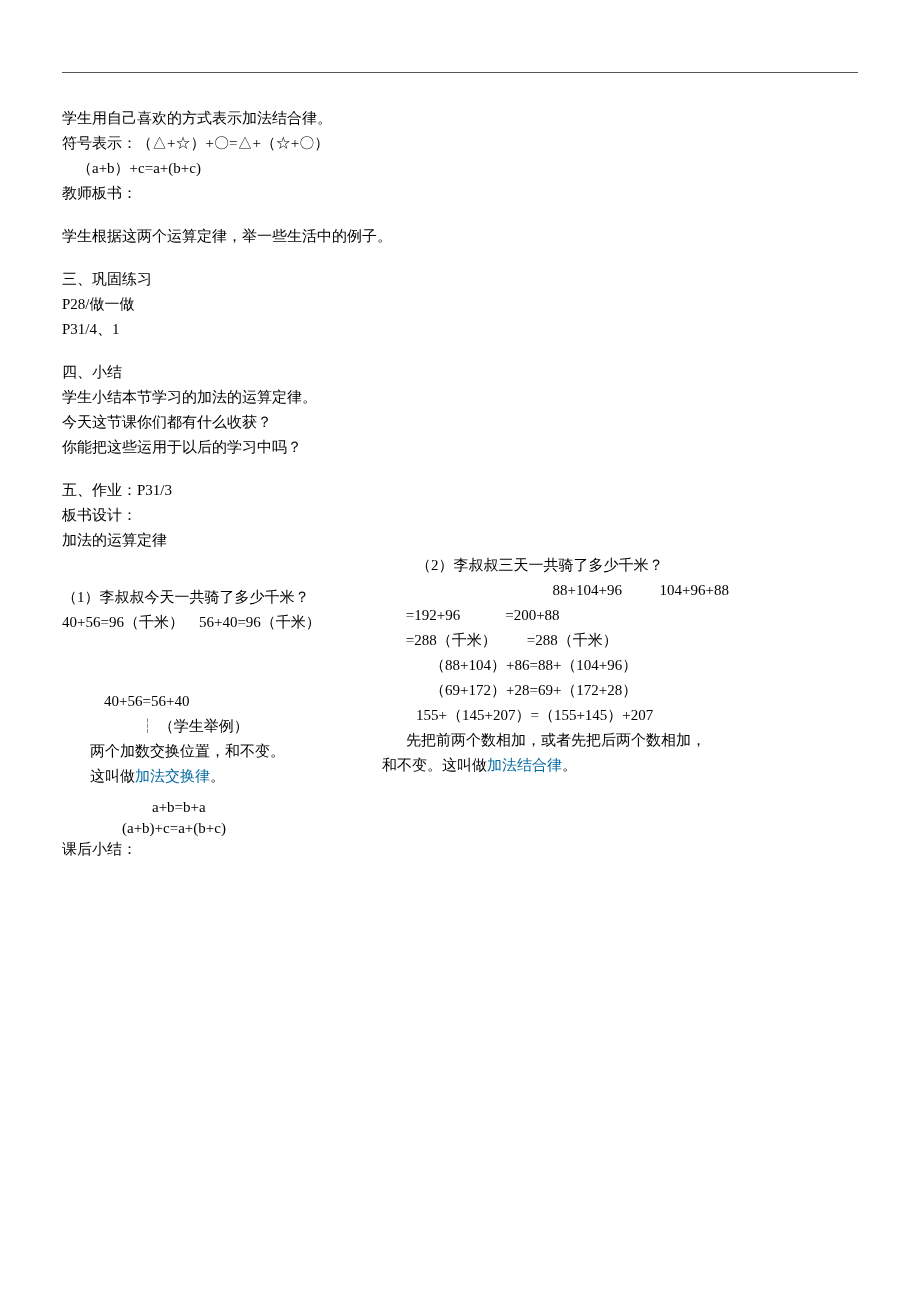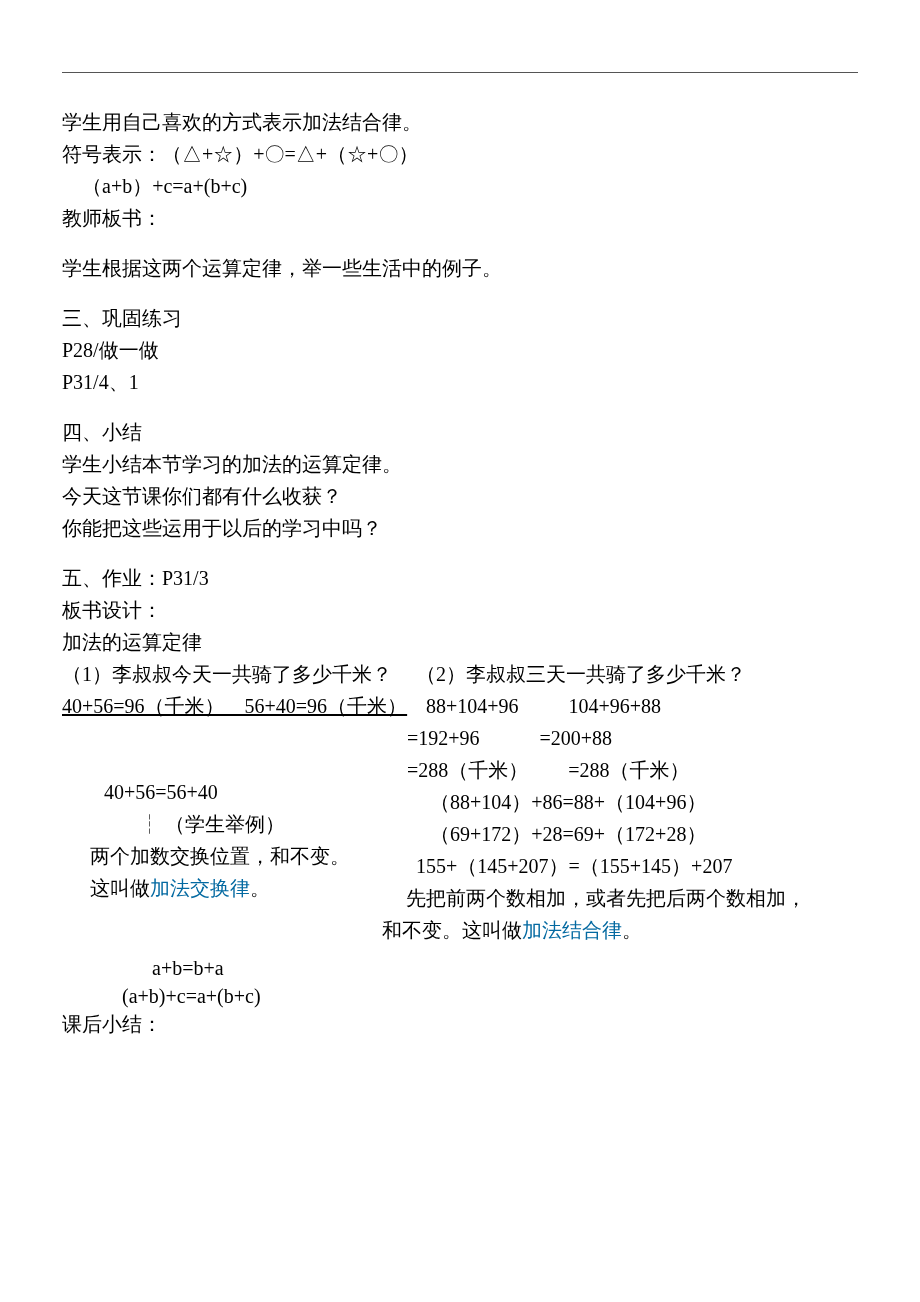--- a/index.html
+++ b/index.html
@@ -6,21 +6,21 @@
     margin: 0;
     padding: 0;
     background: #ffffff;
     width: 920px;
   }
   .page {
     width: 920px;
     min-height: 1302px;
     position: relative;
     font-family: "SimSun", "宋体", serif;
-    font-size: 20px;
+    font-size: 15px;
     color: #000000;
     line-height: 1.4;
   }
   .hr-top {
     position: absolute;
     top: 72px;
     left: 62px;
     right: 62px;
     border-top: 1px solid #555;
   }
@@ -36,20 +36,21 @@
   .red { color: #0369a1; }
   .indent1 { padding-left: 1em; }
   .two-col {
     display: flex;
     flex-direction: row;
     align-items: flex-start;
   }
   .col-left {
     width: 340px;
     flex: none;
+    margin-top: 32px;
   }
   .col-right {
     flex: 1;
   }
   .center-title {
     text-align: left;
     margin-bottom: 4px;
   }
   .left-block {
     margin-top: 58px;
@@ -99,35 +100,35 @@
 
     <div class="block-spacer"></div>
     <p class="para">五、作业：P31/3</p>
     <p class="para">板书设计：</p>
 
     <p class="para center-title">加法的运算定律</p>
 
     <div class="two-col">
       <div class="col-left">
         <p class="para">（1）李叔叔今天一共骑了多少千米？</p>
-        <p class="para" style="white-space:pre;text-decoration:underline;">40+56=96（千米）    56+40=96（千米）</p>
+        <p class="para" style="white-space:pre;">40+56=96（千米）    56+40=96（千米）</p>
 
         <div class="left-block">
           <p class="para" style="padding-left:42px;">40+56=56+40</p>
           <p class="para" style="padding-left:78px;"><span class="dash-line">┆ （学生举例）</span></p>
           <p class="para" style="padding-left:28px;">两个加数交换位置，和不变。</p>
           <p class="para" style="padding-left:28px;">
             <span>这叫做</span><span class="red">加法交换律</span><span>。</span>
           </p>
         </div>
       </div>
 
       <div class="col-right">
         <p class="para" style="padding-left:14px;">（2）李叔叔三天一共骑了多少千米？</p>
-        <p class="para" style="white-space:pre; padding-left:14px;">  88+104+96          104+96+88</p>
+        <p class="para" style="white-space:pre; padding-left:14px;text-align:center;">  88+104+96          104+96+88</p>
         <p class="para" style="white-space:pre;"> =192+96            =200+88</p>
         <p class="para" style="white-space:pre;"> =288（千米）        =288（千米）</p>
         <p class="para" style="padding-left:28px;">（88+104）+86=88+（104+96）</p>
         <p class="para" style="padding-left:28px;">（69+172）+28=69+（172+28）</p>
         <p class="para" style="padding-left:14px;">155+（145+207）=（155+145）+207</p>
         <p class="para" style="padding-left:4px;">先把前两个数相加，或者先把后两个数相加，</p>
         <p class="para" style="margin-left:-20px;">
           <span>和不变。这叫做</span><span class="red">加法结合律</span><span>。</span>
         </p>
       </div>

